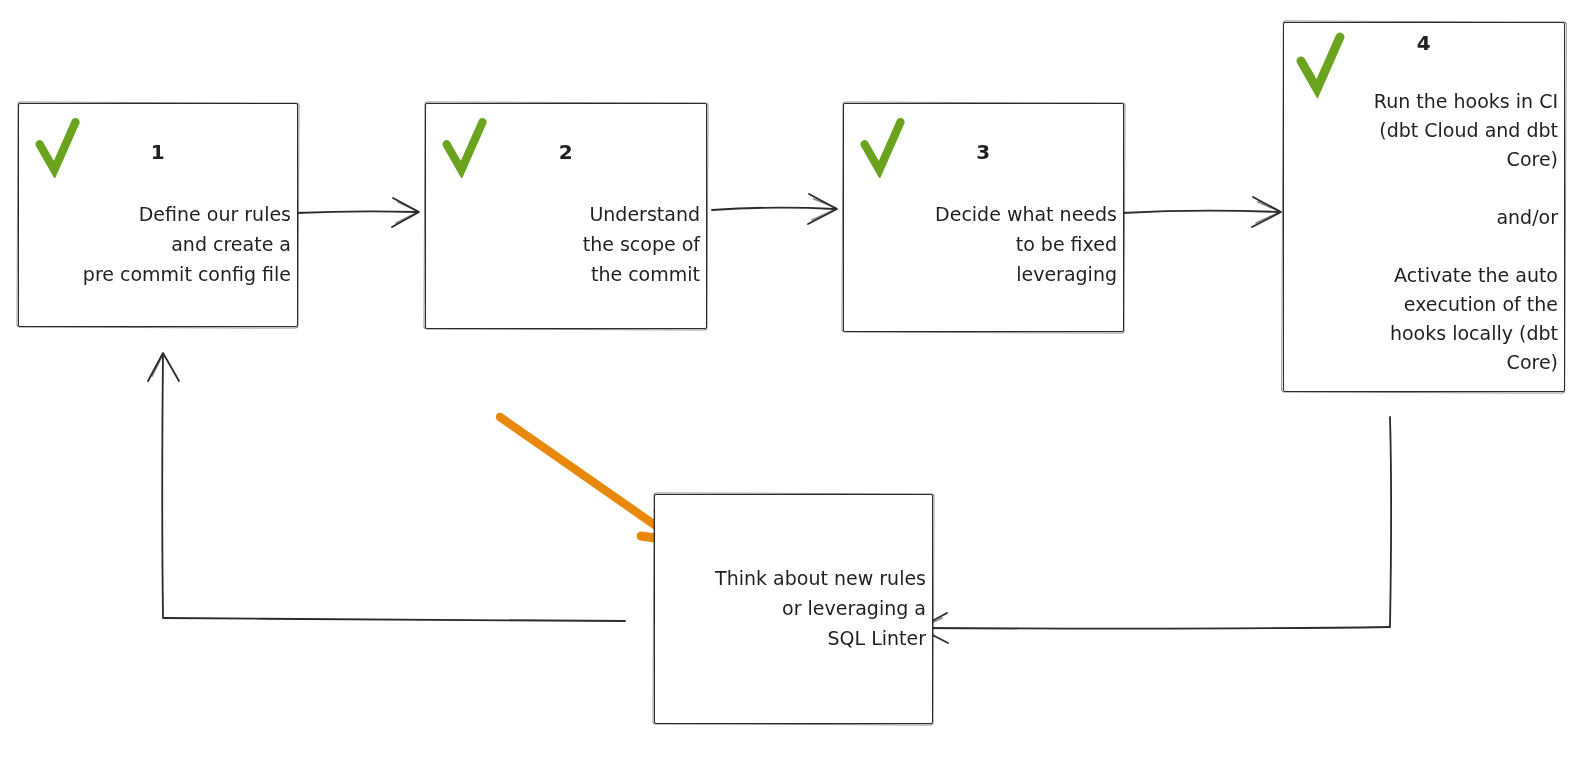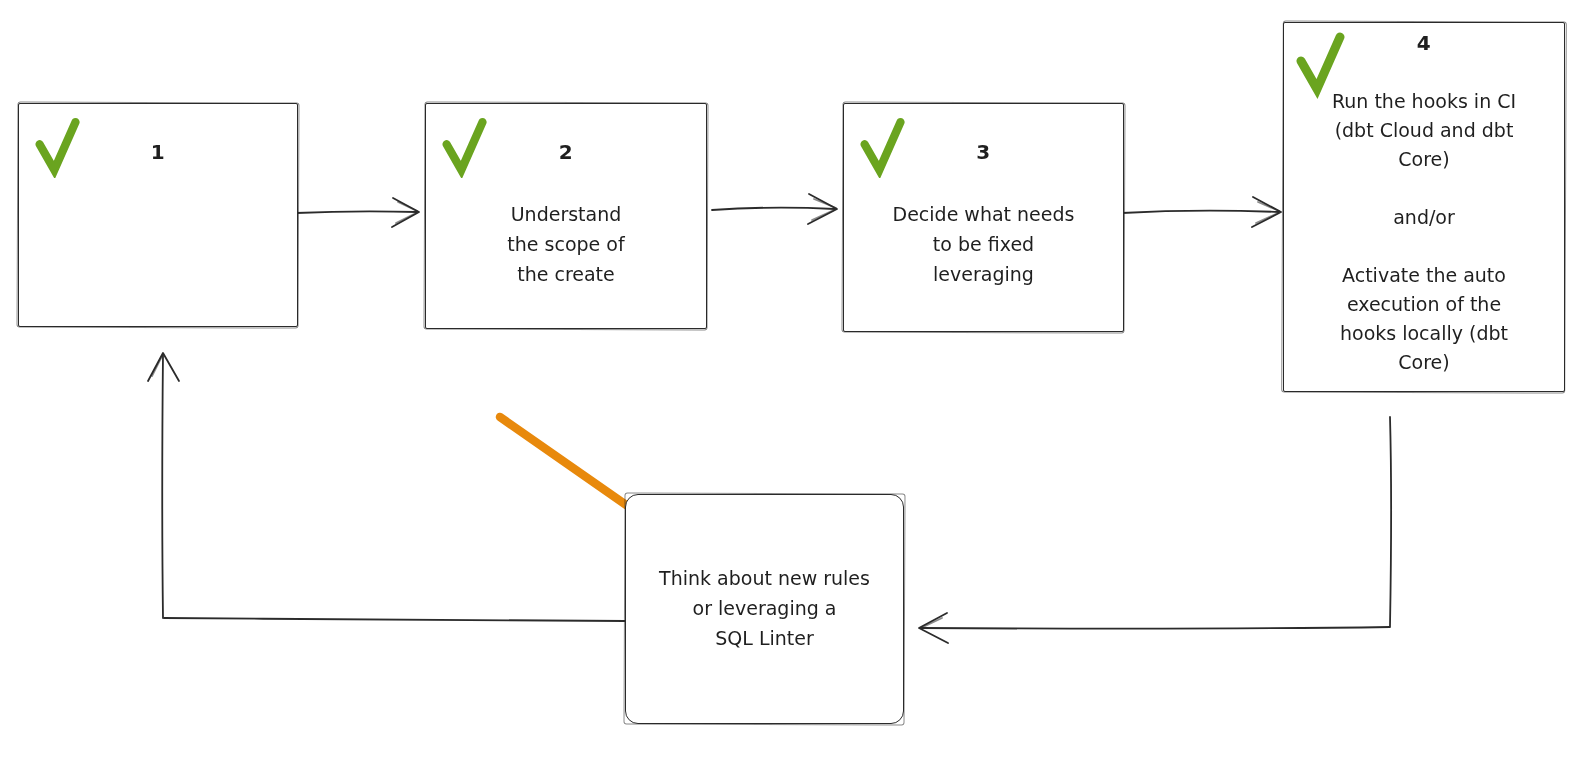--- a/index.html
+++ b/index.html
@@ -13,21 +13,21 @@
   .sketch-box::before{ 
     content:"";position:absolute;inset:-2px;border:1.2px solid rgba(40,40,40,.55);
     border-radius:3px;transform:rotate(.25deg);pointer-events:none;
   }
   .step-number{
     position:absolute;top:36px;left:0;right:0;text-align:center;
     font-size:20px;font-weight:bold;letter-spacing:.5px;
   }
   .check{position:absolute;top:12px;left:16px;width:46px;height:62px;}
   .step-text,.loop-text{
-    position:absolute;left:6px;right:6px;text-align:center;
+    position:absolute;left:6px;right:6px;text-align:right;
     font-size:19px;line-height:30px;white-space:pre-line;font-weight:500;
   }
   .step-text{top:95px;}
   #step4 .step-number{top:8px;}
   #step4 .check{top:6px;left:12px;}
   #step4 .step-text{top:64px;line-height:29px;}
   .loop-text{top:68px;}
   #arrow-layer{position:absolute;left:0;top:0;width:1584px;height:757px;pointer-events:none;}
 </style>
 </head>
@@ -79,30 +79,33 @@
       <path d="M676,541 L641,536" stroke-width="9"></path>
       <path d="M676,541 L658,511" stroke-width="9"></path>
     </g>
   </svg>
 
   <div id="step1" class="sketch-box" style="left:18px;top:103px;width:278px;height:222px;">
     <svg class="check" viewBox="0 0 50 66">
       <path d="M5 30 L21 58 L44 6" stroke-width="9" fill="none" stroke-linecap="round" stroke="#6aa41f"></path>
     </svg>
     <div class="step-number">1</div>
+    <div class="step-text">Define our rules
+and create a
+pre commit config file</div>
   </div>
 
   <div id="step2" class="sketch-box" style="left:425px;top:103px;width:280px;height:224px;">
     <svg class="check" viewBox="0 0 50 66">
       <path d="M5 30 L21 58 L44 6" stroke-width="9" fill="none" stroke-linecap="round" stroke="#6aa41f"></path>
     </svg>
     <div class="step-number">2</div>
     <div class="step-text">Understand
 the scope of
-the create</div>
+the commit</div>
   </div>
 
   <div id="step3" class="sketch-box" style="left:843px;top:103px;width:279px;height:227px;">
     <svg class="check" viewBox="0 0 50 66">
       <path d="M5 30 L21 58 L44 6" stroke-width="9" fill="none" stroke-linecap="round" stroke="#6aa41f"></path>
     </svg>
     <div class="step-number">3</div>
     <div class="step-text">Decide what needs
 to be fixed
 leveraging</div>
@@ -118,19 +121,19 @@
 Core)
 
 and/or
 
 Activate the auto
 execution of the
 hooks locally (dbt
 Core)</div>
   </div>
 
-  <div id="loopbox" class="sketch-box" style="left:625px;top:494px;width:277px;height:228px;border-radius:13px;">
+  <div id="loopbox" class="sketch-box" style="left:654px;top:494px;width:277px;height:228px;">
     <div class="loop-text">Think about new rules
 or leveraging a
 SQL Linter</div>
   </div>
 
 </div>
 
 </body></html>

